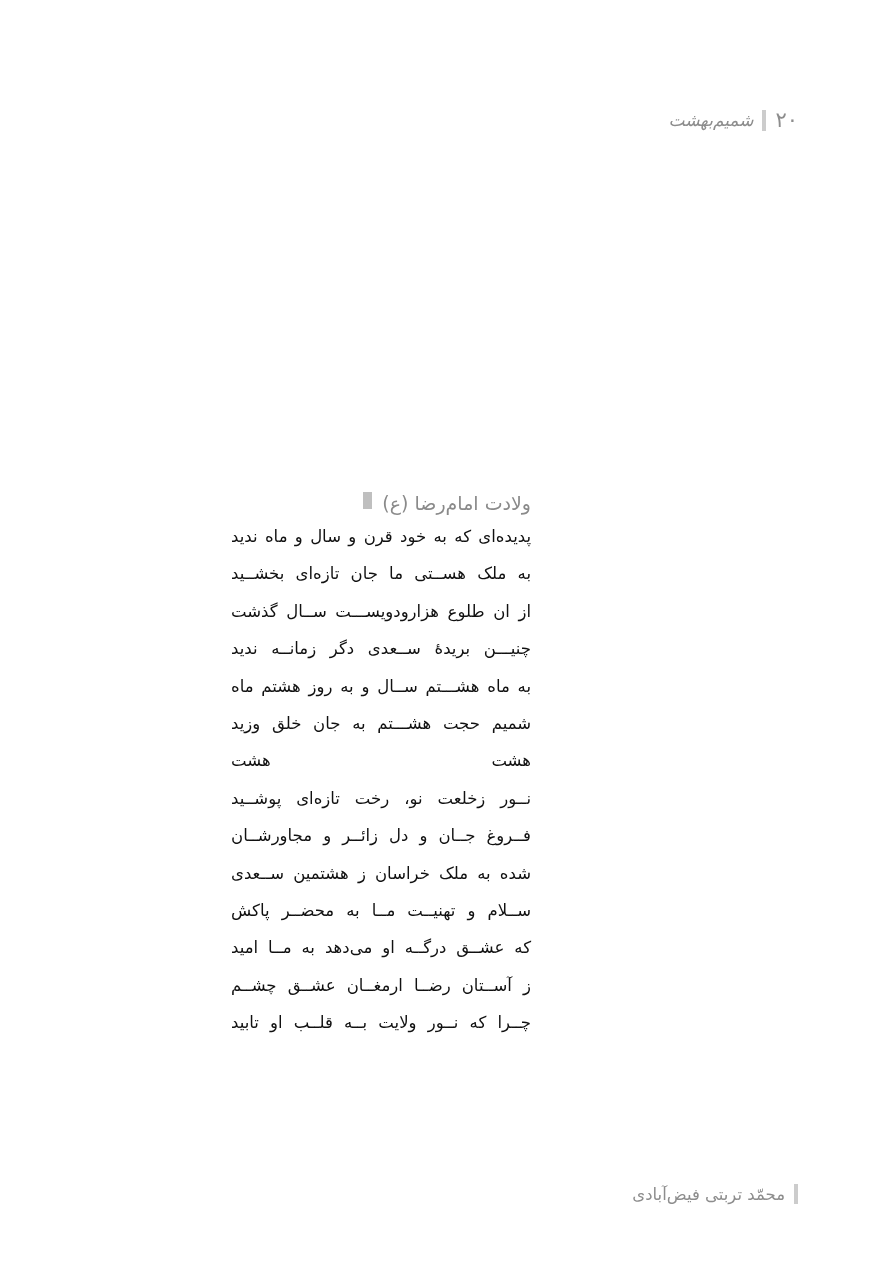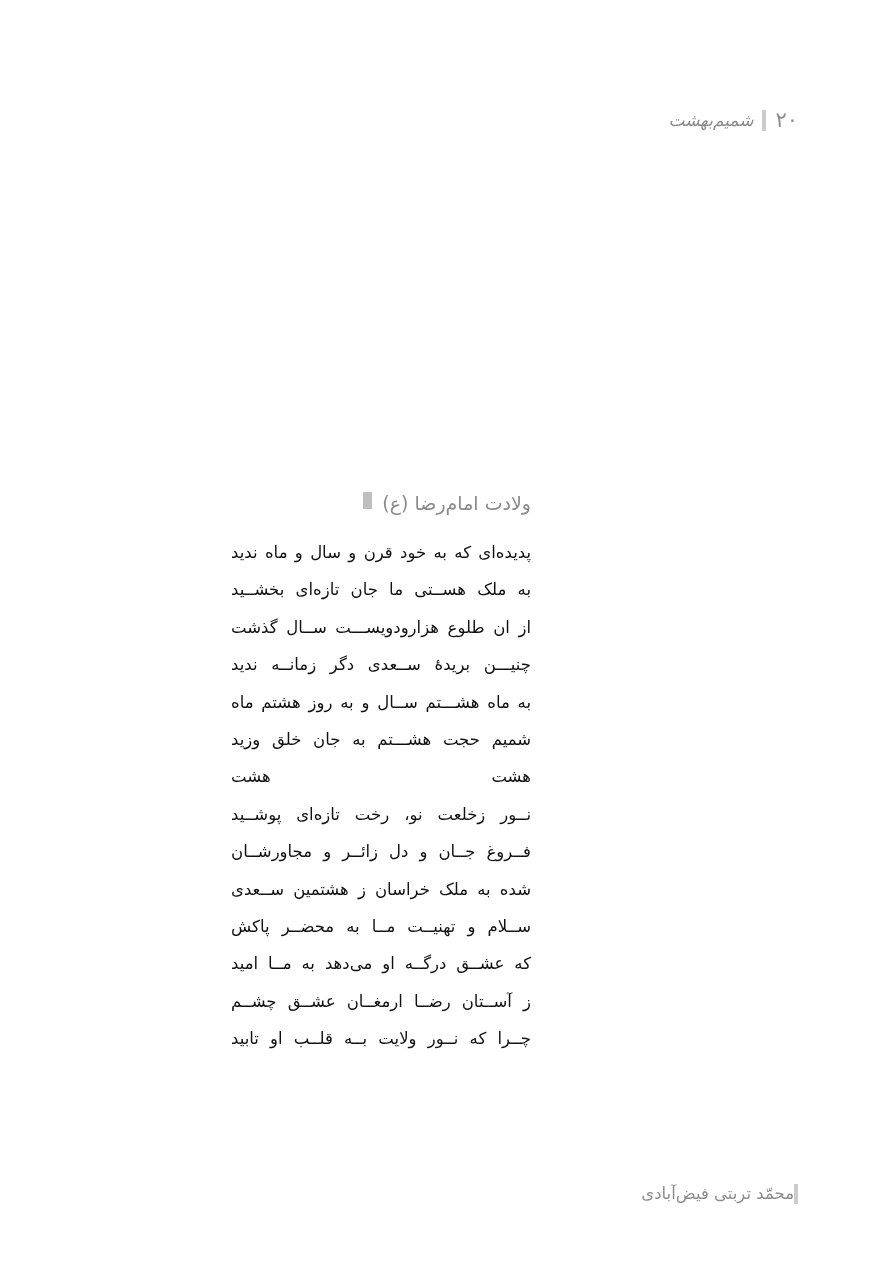--- a/index.html
+++ b/index.html
@@ -60,21 +60,21 @@
     width: 300px;
     direction: rtl;
   }
 
   .section-title-row {
     display: flex;
     flex-direction: row;
     align-items: flex-start;
     justify-content: flex-start;
     gap: 10px;
-    margin-bottom: 20px;
+    margin-bottom: 4px;
     direction: rtl;
   }
 
   .section-bullet {
     display: block;
     width: 9px;
     height: 17px;
     background: #bfbfbf;
     flex: none;
   }
@@ -109,22 +109,22 @@
     white-space: pre;
   }
 
   
   .running-footer {
     position: absolute;
     bottom: 66px;
     right: 88px;
     display: flex;
     flex-direction: row;
-    align-items: flex-start;
-    gap: 0;
+    align-items: center;
+    gap: 9px;
     direction: rtl;
   }
 
   .footer-rule {
     display: block;
     width: 4px;
     height: 20px;
     background: #cccccc;
     flex: none;
   }

